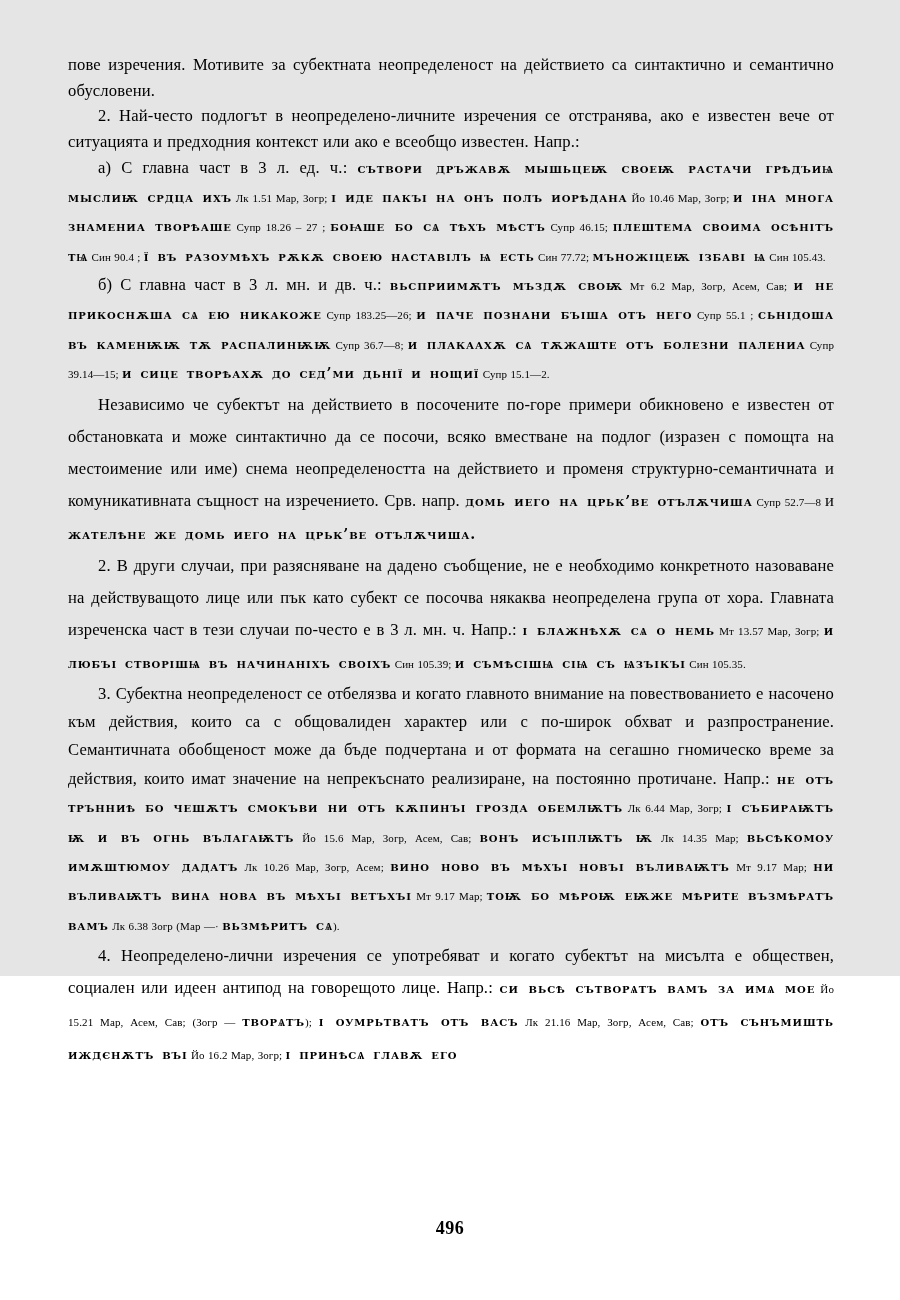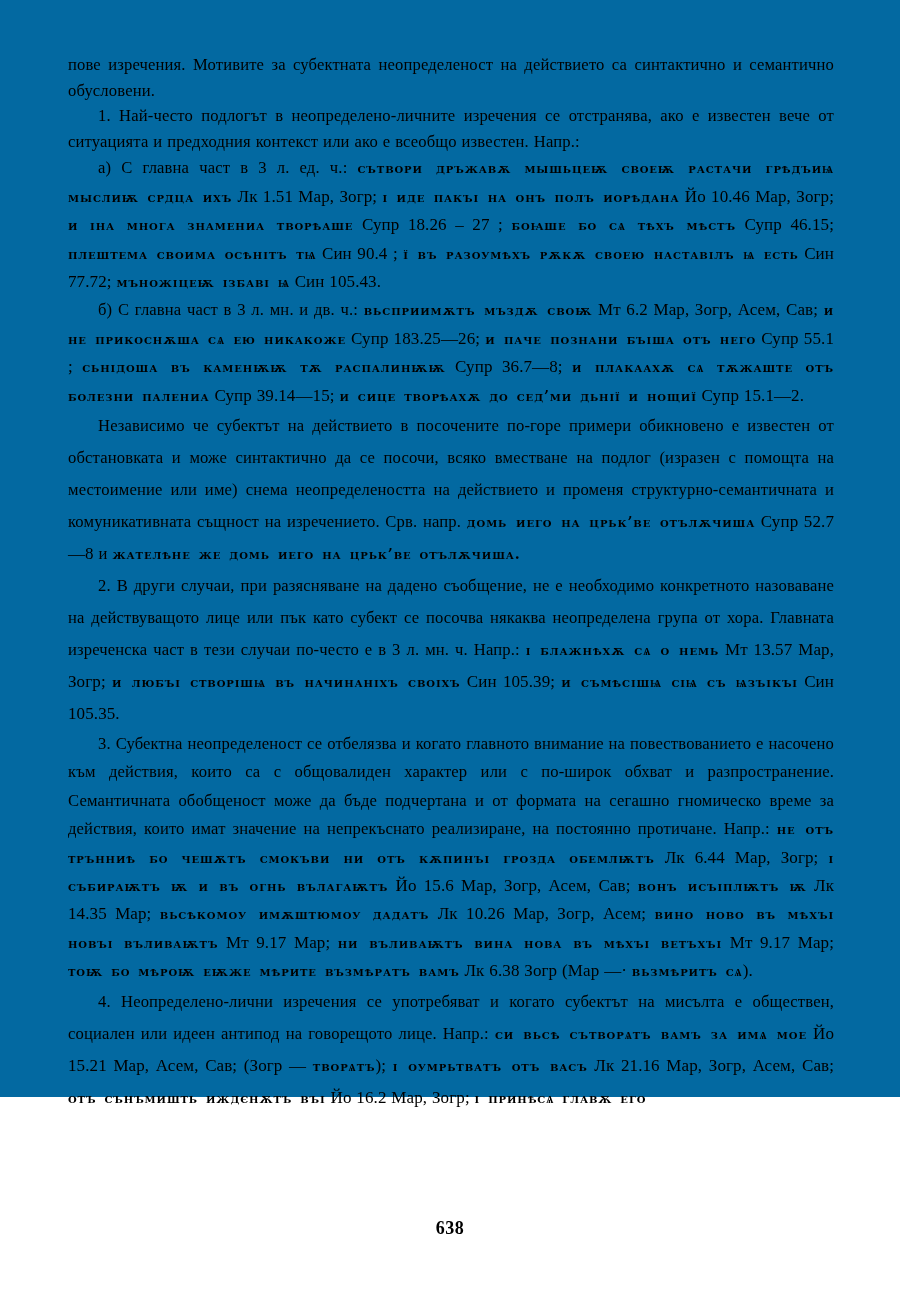--- a/index.html
+++ b/index.html
@@ -12,22 +12,22 @@
     height: 1300px;
     overflow: hidden;
     font-family: "Liberation Serif", "DejaVu Serif", serif;
     color: #000000;
     -webkit-font-smoothing: none;
   }
 
   .page {
     position: relative;
     width: 900px;
-    height: 1097px;
-    background: #0369a1;
+    height: 976px;
+    background: #e5e5e5;
     box-sizing: border-box;
   }
 
   .textblock {
     position: absolute;
     left: 68px;
     top: 52px;
     width: 766px;
   }
 
@@ -54,21 +54,21 @@
     font-size: 14.2px;
     font-weight: bold;
     font-variant: small-caps;
     text-transform: lowercase;
     letter-spacing: 0.9px;
     word-spacing: 2.2px;
   }
   
   .ref {
     font-family: "Liberation Serif", "DejaVu Serif", serif;
-    font-size: 17px;
+    font-size: 11px;
     font-weight: normal;
     font-variant: normal;
     text-transform: none;
     letter-spacing: 0.1px;
     word-spacing: 0.5px;
   }
 
   .folio {
     position: absolute;
     left: 0;
@@ -81,24 +81,24 @@
     letter-spacing: 0.5px;
   }
 </style>
 </head>
 <body>
 
 <div class="page">
 
   <div class="textblock" id="textblock">
       <p class="para"><span>пове изречения. Мотивите за субектната неопределеност на действието са синтактично и семантично обусловени.</span></p>
-      <p class="para indent"><span>1. Най-често подлогът в неопределено-личните изречения се отстранява, ако е известен вече от ситуацията и предходния контекст или ако е всеобщо известен. Напр.:</span></p>
+      <p class="para indent"><span>2. Най-често подлогът в неопределено-личните изречения се отстранява, ако е известен вече от ситуацията и предходния контекст или ако е всеобщо известен. Напр.:</span></p>
       <p class="para indent mixed-tall"><span>а) С главна част в 3 л. ед. ч.: </span><span class="ocs">сътвори дръжавѫ мышьцеѭ своеѭ растачи грѣдъиѩ мыслиѭ срдца ихъ</span><span class="ref"> Лк 1.51 Мар, Зогр; </span><span class="ocs">і иде пакъі на онъ полъ иорѣдана</span><span class="ref"> Йо 10.46 Мар, Зогр; </span><span class="ocs">и іна многа знамениа творѣаше</span><span class="ref"> Супр 18.26 – 27 ; </span><span class="ocs">боꙗше бо сѧ тѣхъ мѣстъ</span><span class="ref"> Супр 46.15; </span><span class="ocs">плештема своима осѣнітъ тѩ</span><span class="ref"> Син 90.4 ; </span><span class="ocs">ї въ разоумѣхъ рѫкѫ своею наставілъ ѩ есть</span><span class="ref"> Син 77.72; </span><span class="ocs">мъножіцеѭ ізбаві ѩ</span><span class="ref"> Син 105.43.</span></p>
       <p class="para indent mixed-tall"><span>б) С главна част в 3 л. мн. и дв. ч.: </span><span class="ocs">вьсприимѫтъ мъздѫ своѭ</span><span class="ref"> Мт 6.2 Мар, Зогр, Асем, Сав; </span><span class="ocs">и не прикоснѫша сѧ ею никакоже</span><span class="ref"> Супр 183.25—26; </span><span class="ocs">и паче познани бъіша отъ него</span><span class="ref"> Супр 55.1 ; </span><span class="ocs">сьнідоша въ каменѭѭ тѫ распалинѭѭ</span><span class="ref"> Супр 36.7—8; </span><span class="ocs">и плакаахѫ сѧ тѫжаште отъ болезни палениа</span><span class="ref"> Супр 39.14—15; </span><span class="ocs">и сице творѣахѫ до сед’ми дьнії и нощиї</span><span class="ref"> Супр 15.1—2.</span></p>
       <p class="para indent mixed"><span>Независимо че субектът на действието в посочените по-горе примери обикновено е известен от обстановката и може синтактично да се посочи, всяко вместване на подлог (изразен с помощта на местоимение или име) снема неопределеността на действието и променя структурно-семантичната и комуникативната същност на изречението. Срв. напр. </span><span class="ocs">домь иего на црьк’ве отълѫчиша</span><span class="ref"> Супр 52.7—8 </span><span>и </span><span class="ocs">жателѣне же домь иего на црьк’ве отълѫчиша.</span></p>
       <p class="para indent mixed"><span>2. В други случаи, при разясняване на дадено съобщение, не е необходимо конкретното назоваване на действуващото лице или пък като субект се посочва някаква неопределена група от хора. Главната изреченска част в тези случаи по-често е в 3 л. мн. ч. Напр.: </span><span class="ocs">і блажнѣхѫ сѧ о немь</span><span class="ref"> Мт 13.57 Мар, Зогр; </span><span class="ocs">и любъі створішѩ въ начинаніхъ своіхъ</span><span class="ref"> Син 105.39; </span><span class="ocs">и съмѣсішѩ сіѩ съ ѩзъікъі</span><span class="ref"> Син 105.35.</span></p>
       <p class="para indent mixed-tall"><span>3. Субектна неопределеност се отбелязва и когато главното внимание на повествованието е насочено към действия, които са с общовалиден характер или с по-широк обхват и разпространение. Семантичната обобщеност може да бъде подчертана и от формата на сегашно гномическо време за действия, които имат значение на непрекъснато реализиране, на постоянно протичане. Напр.: </span><span class="ocs">не отъ трънниѣ бо чешѫтъ смокъви ни отъ кѫпинъі грозда обемлѭтъ</span><span class="ref"> Лк 6.44 Мар, Зогр; </span><span class="ocs">і събираѭтъ ѭ и въ огнь вълагаѭтъ</span><span class="ref"> Йо 15.6 Мар, Зогр, Асем, Сав; </span><span class="ocs">вонъ исъіплѭтъ ѭ</span><span class="ref"> Лк 14.35 Мар; </span><span class="ocs">вьсѣкомоу имѫштюмоу дадатъ</span><span class="ref"> Лк 10.26 Мар, Зогр, Асем; </span><span class="ocs">вино ново въ мѣхъі новъі въливаѭтъ</span><span class="ref"> Мт 9.17 Мар; </span><span class="ocs">ни въливаѭтъ вина нова въ мѣхъі ветъхъі</span><span class="ref"> Мт 9.17 Мар; </span><span class="ocs">тоѭ бо мѣроѭ еѭже мѣрите възмѣратъ вамъ</span><span class="ref"> Лк 6.38 Зогр (Мар —· </span><span class="ocs">вьзмѣритъ сѧ</span><span class="ref">).</span></p>
       <p class="para indent mixed"><span>4. Неопределено-лични изречения се употребяват и когато субектът на мисълта е обществен, социален или идеен антипод на говорещото лице. Напр.: </span><span class="ocs">си вьсѣ сътворѧтъ вамъ за имѧ мое</span><span class="ref"> Йо 15.21 Мар, Асем, Сав; (Зогр — </span><span class="ocs">творѧтъ</span><span class="ref">); </span><span class="ocs">і оумрьтватъ отъ васъ</span><span class="ref"> Лк 21.16 Мар, Зогр, Асем, Сав; </span><span class="ocs">отъ сънъмишть иждєнѫтъ въі</span><span class="ref"> Йо 16.2 Мар, Зогр; </span><span class="ocs">і принѣсѧ главѫ его</span></p>
     </div>
 
-  <div class="folio">638</div>
+  <div class="folio">496</div>
 
 </div>
 
 </body></html>

